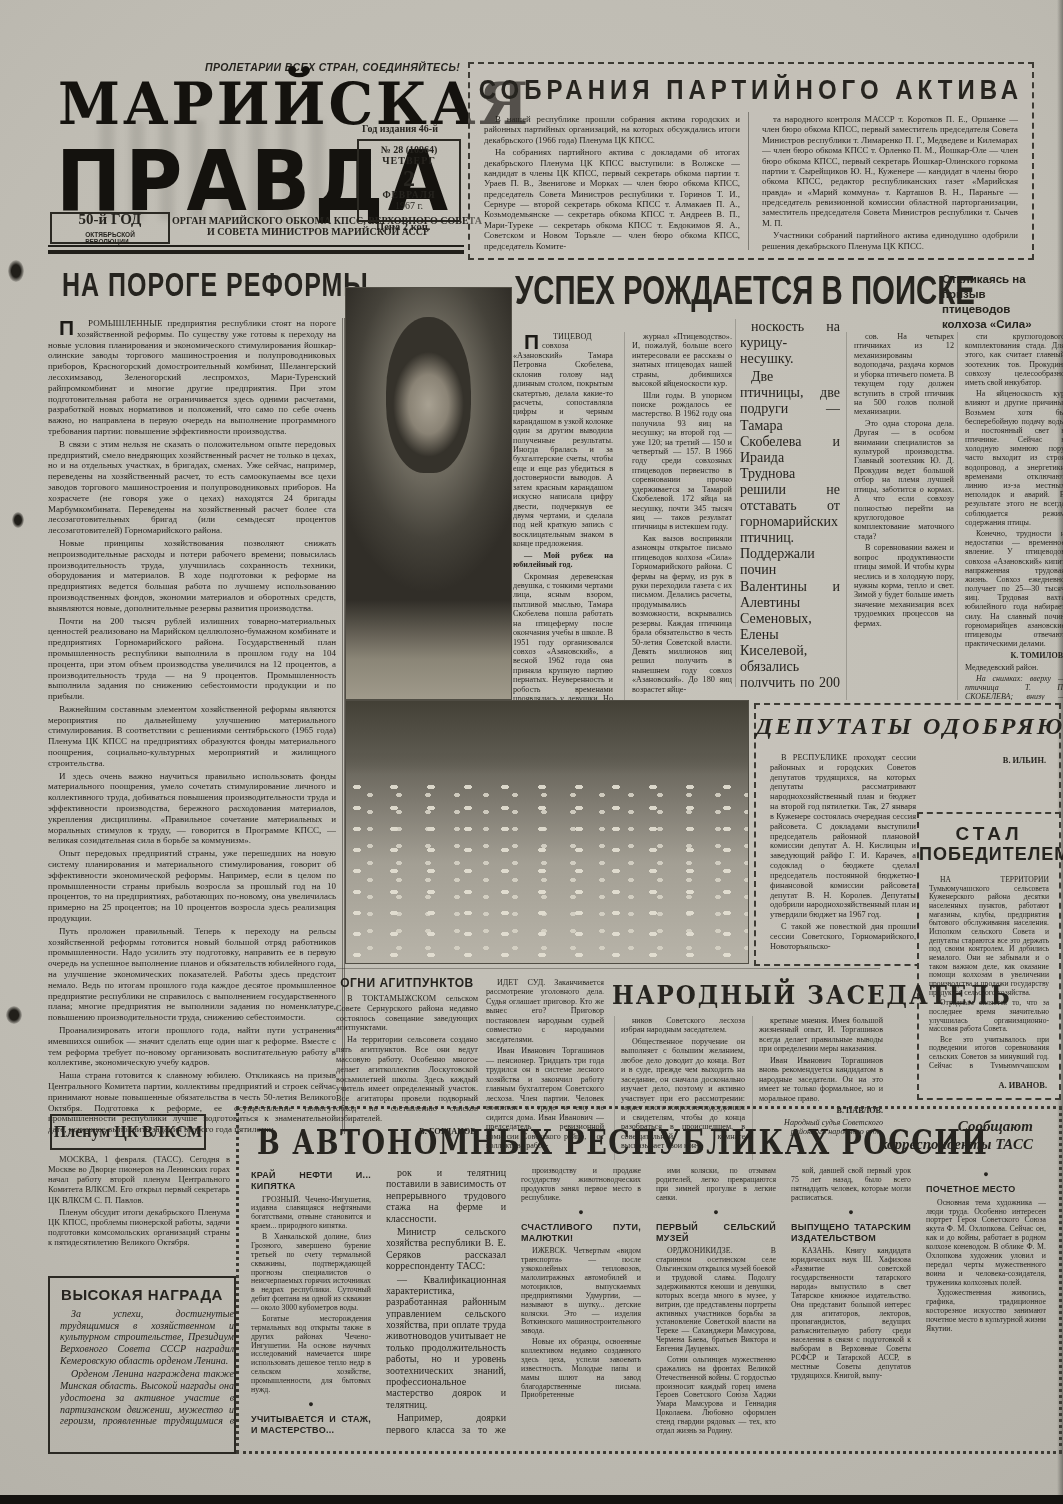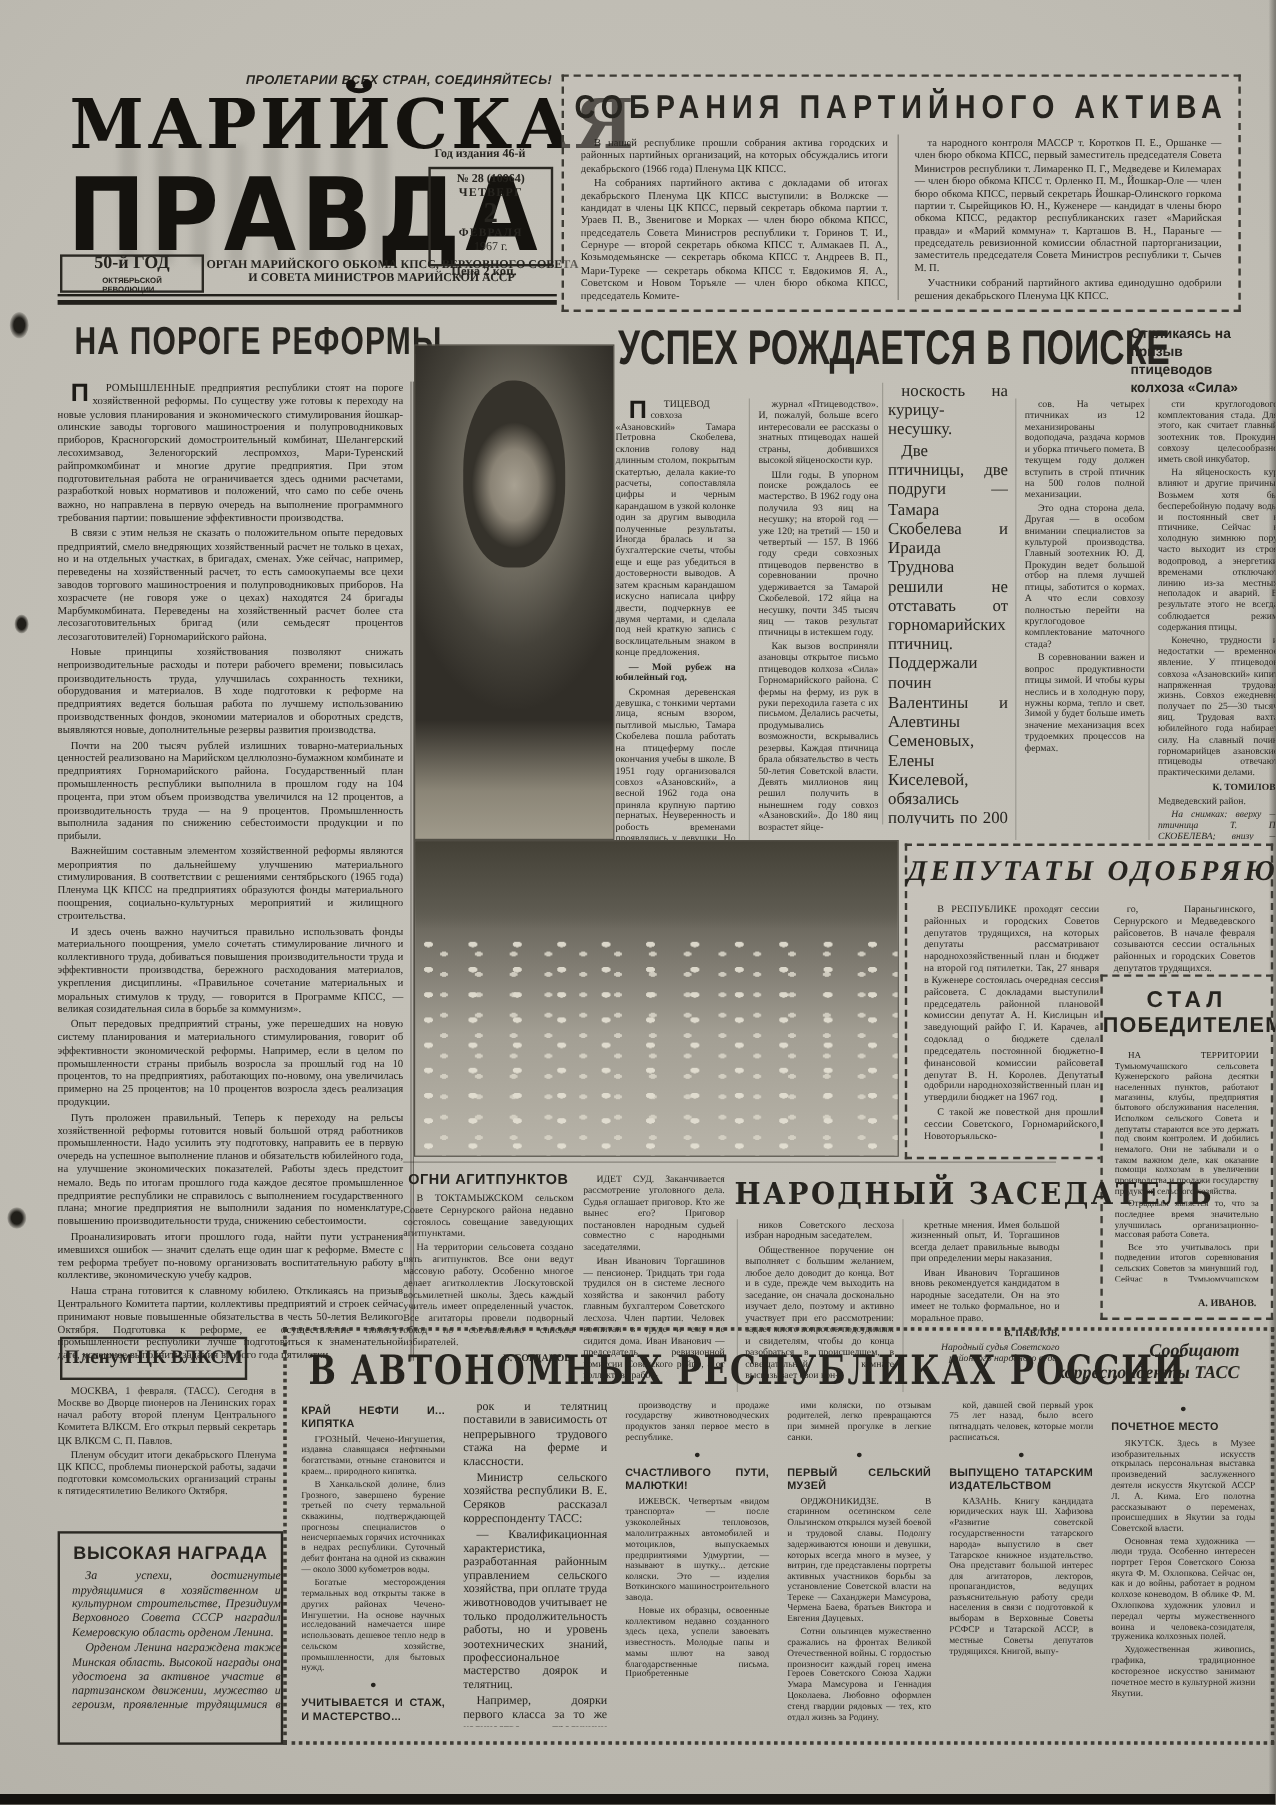--- a/index.html
+++ b/index.html
@@ -158,21 +158,20 @@
 
   </div>
 
   <div class="abs box-zig" style="left:754px;top:703px;width:303px;height:259px;">
     <div class="abs ctr b i nowrap" style="left:0;top:8px;width:100%;font-size:24px;letter-spacing:3px;">ДЕПУТАТЫ ОДОБРЯЮТ</div>
     <div class="abs col just" style="left:14px;top:48px;width:146px;height:200px;font-size:8.4px;line-height:1.17;">
       <p>В РЕСПУБЛИКЕ проходят сессии районных и городских Советов депутатов трудящихся, на которых депутаты рассматривают народнохозяйственный план и бюджет на второй год пятилетки. Так, 27 января в Куженере состоялась очередная сессия райсовета. С докладами выступили председатель районной плановой комиссии депутат А. Н. Кислицын и заведующий райфо Г. И. Карачев, а содоклад о бюджете сделал председатель постоянной бюджетно-финансовой комиссии райсовета депутат В. Н. Королев. Депутаты одобрили народнохозяйственный план и утвердили бюджет на 1967 год.</p>
       <p>С такой же повесткой дня прошли сессии Советского, Горномарийского, Новоторъяльско-</p>
     </div>
     <div class="abs col just" style="left:172px;top:48px;width:118px;height:100px;font-size:8.4px;line-height:1.17;">
-      <p>го, Параньгинского, Сернурского и Медведевского райсоветов. В начале февраля созываются сессии остальных районных и городских Советов депутатов трудящихся.</p>
       <p class="sig">В. ИЛЬИН.</p>
     </div>
   </div>
 
   <div class="abs box-zig" style="left:917px;top:812px;width:140px;height:284px;background:#c3c0b7;">
     <div class="ctr sans b" style="margin-top:10px;font-size:19px;letter-spacing:4px;line-height:1.1;">СТАЛ</div>
     <div class="ctr sans b" style="font-size:18px;letter-spacing:1px;line-height:1.1;">ПОБЕДИТЕЛЕМ</div>
     <div class="abs col just" style="left:10px;top:62px;width:120px;height:192px;font-size:7.6px;line-height:1.14;">
       <p>НА ТЕРРИТОРИИ Тумьюмучашского сельсовета Куженерского района десятки населенных пунктов, работают магазины, клубы, предприятия бытового обслуживания населения. Исполком сельского Совета и депутаты стараются все это держать под своим контролем. И добились немалого. Они не забывали и о таком важном деле, как оказание помощи колхозам в увеличении производства и продажи государству продуктов сельского хозяйства.</p>
       <p>Отрадным является то, что за последнее время значительно улучшилась организационно-массовая работа Совета.</p>
@@ -269,18 +268,17 @@
     <div class="abs col just" style="left:552px;top:58px;width:120px;height:272px;font-size:7.8px;line-height:1.14;">
       <p>кой, давшей свой первый урок 75 лет назад, было всего пятнадцать человек, которые могли расписаться.</p>
       <p class="dot-sep">●</p>
       <div class="tass-h">ВЫПУЩЕНО ТАТАРСКИМ ИЗДАТЕЛЬСТВОМ</div>
       <p>КАЗАНЬ. Книгу кандидата юридических наук Ш. Хафизова «Развитие советской государственности татарского народа» выпустило в свет Татарское книжное издательство. Она представит большой интерес для агитаторов, лекторов, пропагандистов, ведущих разъяснительную работу среди населения в связи с подготовкой к выборам в Верховные Советы РСФСР и Татарской АССР, в местные Советы депутатов трудящихся. Книгой, выпу-</p>
     </div>
 
     <div class="abs col just" style="left:687px.;top:58px;width:120px;height:272px;font-size:7.8px;line-height:1.14;left:687px;">
       <p class="dot-sep">●</p>
       <div class="tass-h">ПОЧЕТНОЕ МЕСТО</div>
-      <p>ЯКУТСК. Здесь в Музее изобразительных искусств открылась персональная выставка произведений заслуженного деятеля искусств Якутской АССР Л. А. Кима. Его полотна рассказывают о переменах, происшедших в Якутии за годы Советской власти.</p>
       <p>Основная тема художника — люди труда. Особенно интересен портрет Героя Советского Союза якута Ф. М. Охлопкова. Сейчас он, как и до войны, работает в родном колхозе коневодом. В облике Ф. М. Охлопкова художник уловил и передал черты мужественного воина и человека-созидателя, труженика колхозных полей.</p>
       <p>Художественная живопись, графика, традиционное косторезное искусство занимают почетное место в культурной жизни Якутии.</p>
     </div>
   </div>
 </div>
 
 </body></html>

